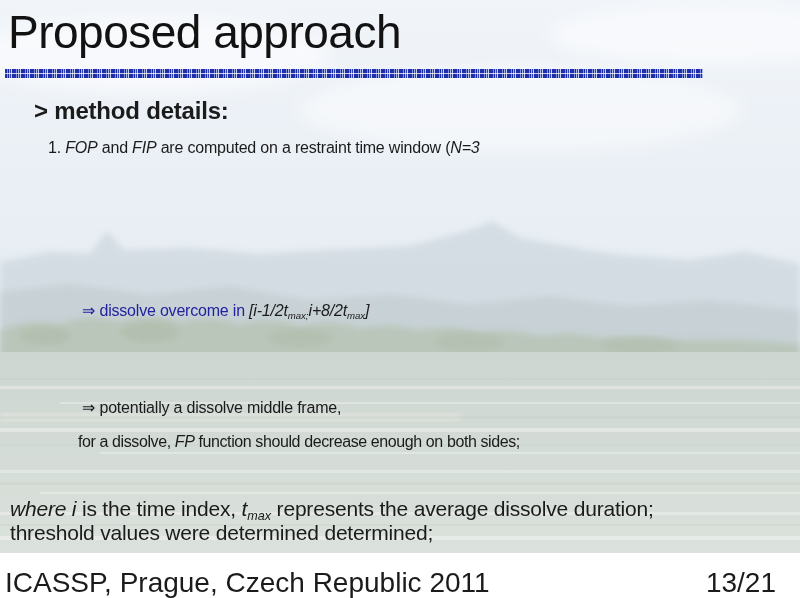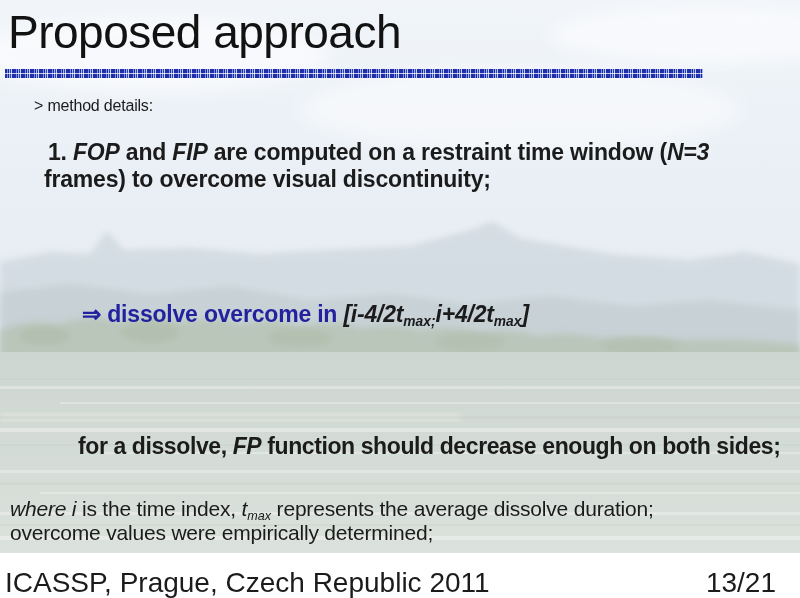--- a/index.html
+++ b/index.html
@@ -12,22 +12,22 @@
   .title {
     position:absolute; left:8px; top:6px; font-size:46px; line-height:1.15;
     color:#121212; white-space:nowrap; letter-spacing:-0.5px;
   }
   .deco-bar {
     position:absolute; left:5px; top:69px; width:698px; height:9px;
     background-image:
       linear-gradient(180deg, rgba(255,255,255,0) 0 4px, rgba(255,255,255,0.75) 4px 5px, rgba(255,255,255,0) 5px),
       repeating-linear-gradient(90deg, #2130ac 0 2px, #7e91da 2px 3px, #18289e 3px 4px, #aab6e8 4px 5px, #2d3fb4 5px 6px, #c7d0f2 6px 7px, #1f2ea8 7px 9px);
   }
-  .fs-hdr  { font-size:16px; }
-  .fs-body { font-size:23px;font-weight:bold; }
+  .fs-hdr  { font-size:24px;font-weight:bold; }
+  .fs-body { font-size:16px; }
   .fs-note { font-size:21px; }
   .fs-foot { font-size:28px; letter-spacing:0; }
   .i  { font-style:italic; }
   .sb { font-size:0.6em; position:relative; top:0.3em; letter-spacing:0; }
   .blue { color:var(--accent-blue, #22229e); }
 </style>
 </head>
 <body>
 
 <div class="slide">
@@ -83,29 +83,29 @@
     <rect x="0" y="553" width="800" height="45" fill="#ffffff"></rect>
   </svg>
 
   <div class="title">Proposed approach</div>
 
   <div class="deco-bar"></div>
 
   <div class="line fs-hdr" style="left:34px; top:97px;">&gt; method details:</div>
 
   <div class="line fs-body" style="left:48px; top:139px;"><span>1. </span><span class="i">FOP</span><span> and </span><span class="i">FIP</span><span> are computed on a restraint time window (</span><span class="i">N=3</span></div>
-  <div class="line fs-body" style="left:44px; top:166px;">frames) to overcome visual discontinuity;</div>
 
 
 
-  <div class="line fs-body" style="left:82px; top:301px;"><span class="blue">⇒</span><span class="blue"> dissolve overcome in </span><span class="i">[i-4/2t</span><span class="i sb">max;</span><span class="i">i+4/2t</span><span class="i sb">max</span><span class="i">]</span></div>
+  <div class="line fs-body" style="left:82px; top:301px;"><span class="blue">⇒</span><span class="blue"> dissolve overcome in </span><span class="i">[i-1/2t</span><span class="i sb">max;</span><span class="i">i+8/2t</span><span class="i sb">max</span><span class="i">]</span></div>
 
 
+  <div class="line fs-body" style="left:82px; top:398px;"><span>⇒</span><span> potentially a dissolve middle frame,</span></div>
 
   <div class="line fs-note" style="left:10px; top:497px;"><span class="i">where i</span><span> is the time index, </span><span class="i">t</span><span class="i sb">max</span><span> represents the average dissolve duration;</span></div>
 
   <div class="line fs-body" style="left:78px; top:433px; letter-spacing:-0.4px;"><span>for a dissolve, </span><span class="i">FP</span><span> function should decrease enough on both sides;</span></div>
-  <div class="line fs-note" style="left:10px; top:521px;">overcome values were empirically determined;</div>
+  <div class="line fs-note" style="left:10px; top:521px;">threshold values were determined determined;</div>
 
   <div class="line fs-foot" style="left:5px; top:567px;">ICASSP, Prague, Czech Republic 2011</div>
   <div class="line fs-foot" style="right:24px; top:567px; left:auto;">13/21</div>
 
 </div>
 
 </body></html>

